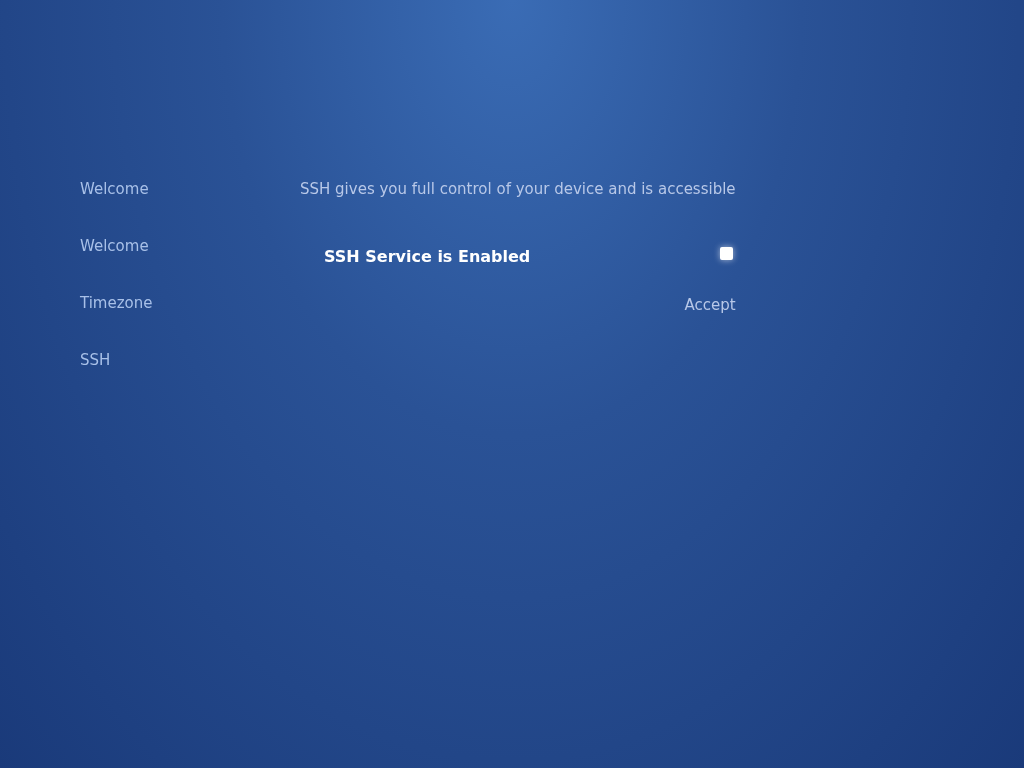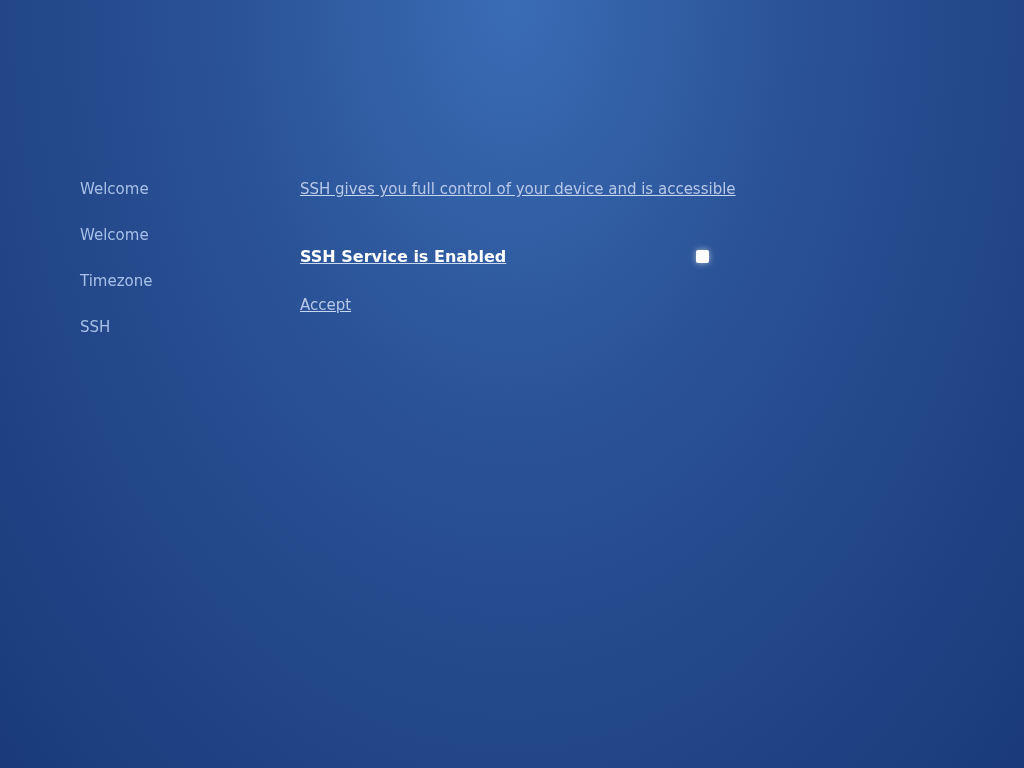--- a/index.html
+++ b/index.html
@@ -18,65 +18,66 @@
     }
     .container {
       display: flex;
       padding-top: 180px;
       padding-left: 80px;
     }
     .sidebar {
       width: 170px;
       display: flex;
       flex-direction: column;
-      gap: 28px;
+      gap: 39px;
     }
     .sidebar-item {
       color: #a8c0e8;
       font-size: 15px;
       cursor: default;
     }
     .content {
       padding-left: 50px;
       display: flex;
       flex-direction: column;
       max-width: 520px;
-      text-decoration: underline;
     }
     .description {
       color: #b8c8e8;
       font-size: 15px;
       line-height: 2.6;
       margin-top: -10px;
     }
     .option-row {
       display: flex;
-      align-items: center;
+      align-items: flex-start;
       margin-top: 38px;
       color: #ffffff;
       font-size: 16px;
       font-weight: bold;
+      margin-left: 24px;
     }
     .option-label {
       flex: 0 0 auto;
     }
     .checkbox {
       width: 13px;
       height: 13px;
       background: #ffffff;
       margin-left: 190px;
       border-radius: 2px;
       box-shadow: 0 0 6px rgba(255,255,255,0.6);
       cursor: pointer;
     }
     .accept-row {
       margin-top: 30px;
       color: #b8c8e8;
       font-size: 15px;
       cursor: default;
+      text-align: right;
     }
   </style>
 </head>
 <body>
 
 <div class="container">
   <nav class="sidebar">
     <div class="sidebar-item">Welcome</div>
     <div class="sidebar-item">Welcome</div>
     <div class="sidebar-item">Timezone</div>

